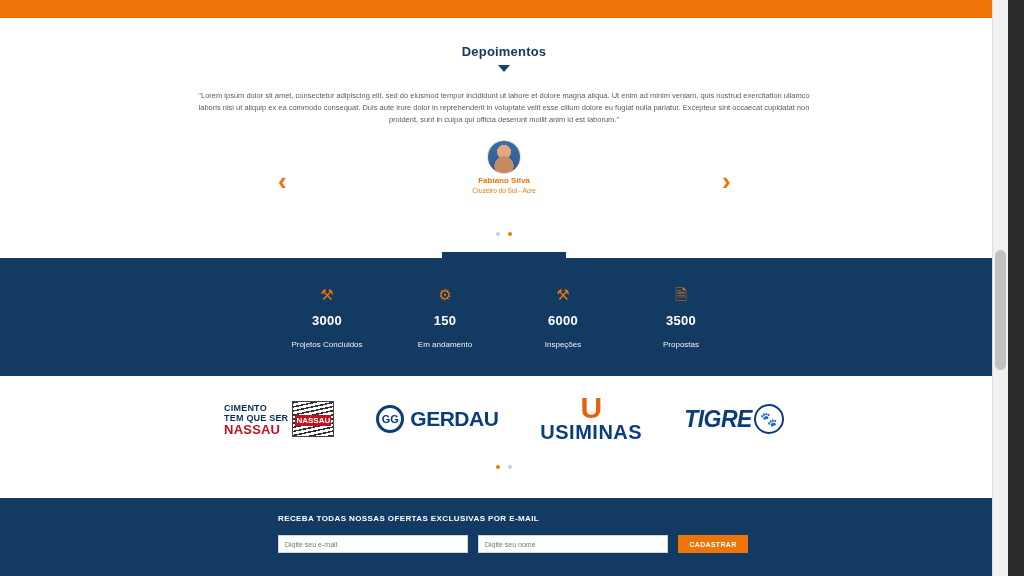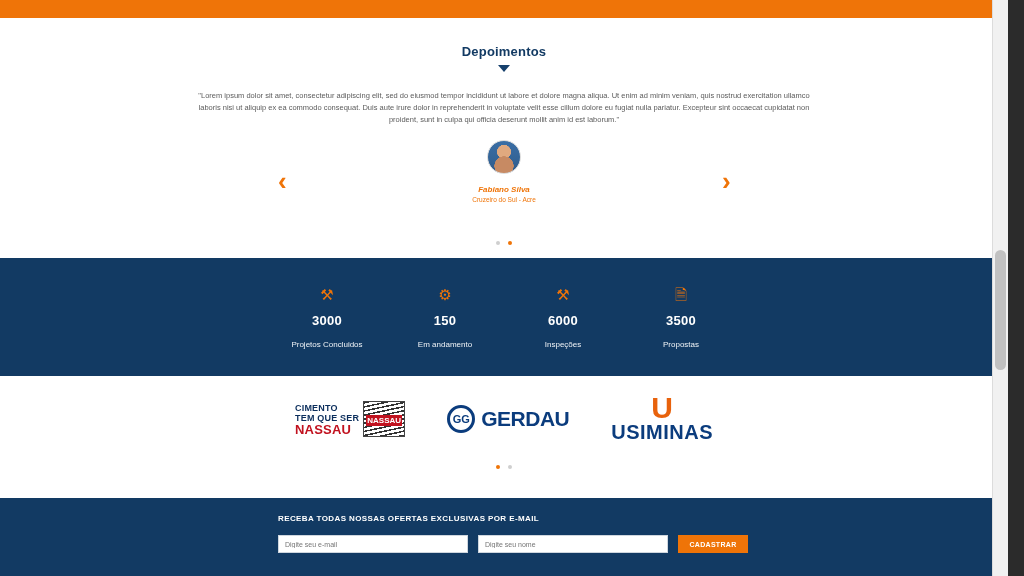--- a/index.html
+++ b/index.html
@@ -72,25 +72,24 @@
     width: 34px; height: 34px;
     border-radius: 50%;
     margin: 0 auto;
     background:
       radial-gradient(circle at 50% 78%, #c78a63 0 32%, rgba(0,0,0,0) 33%),
       radial-gradient(circle at 50% 34%, #e0a97f 0 26%, rgba(0,0,0,0) 27%),
       linear-gradient(#3a6ea5, #2f5c8c);
     border: 1px solid #ddd;
   }
   .author {
-    margin-top: 11px;
+    margin-top: 2px;
     font-size: 8px;
     font-weight: bold;
     color: #ef7408;
-    font-style: italic;
   }
   .author-loc {
     margin-top: 2px;
     font-size: 6.5px;
     color: #ef7408;
   }
   .arrow {
     position: absolute;
     top: 150px;
     font-size: 26px;
@@ -329,20 +328,24 @@
         <div class="gerdau-txt">GERDAU</div>
       </div>
 
       <div class="brand usiminas">
         <div>
           <div class="usi-u">U</div>
           <div class="usi-txt">USIMINAS</div>
         </div>
       </div>
 
+      <div class="brand tigre">
+        <div class="tigre-txt">TIGRE</div>
+        <div class="tigre-mark">🐾</div>
+      </div>
 
     </div>
     <div class="brand-dots">
       <span class="dot active"></span>
       <span class="dot"></span>
     </div>
   </section>
 
   <section class="newsletter">
     <div class="nl-title">RECEBA TODAS NOSSAS OFERTAS EXCLUSIVAS POR E-MAIL</div>

